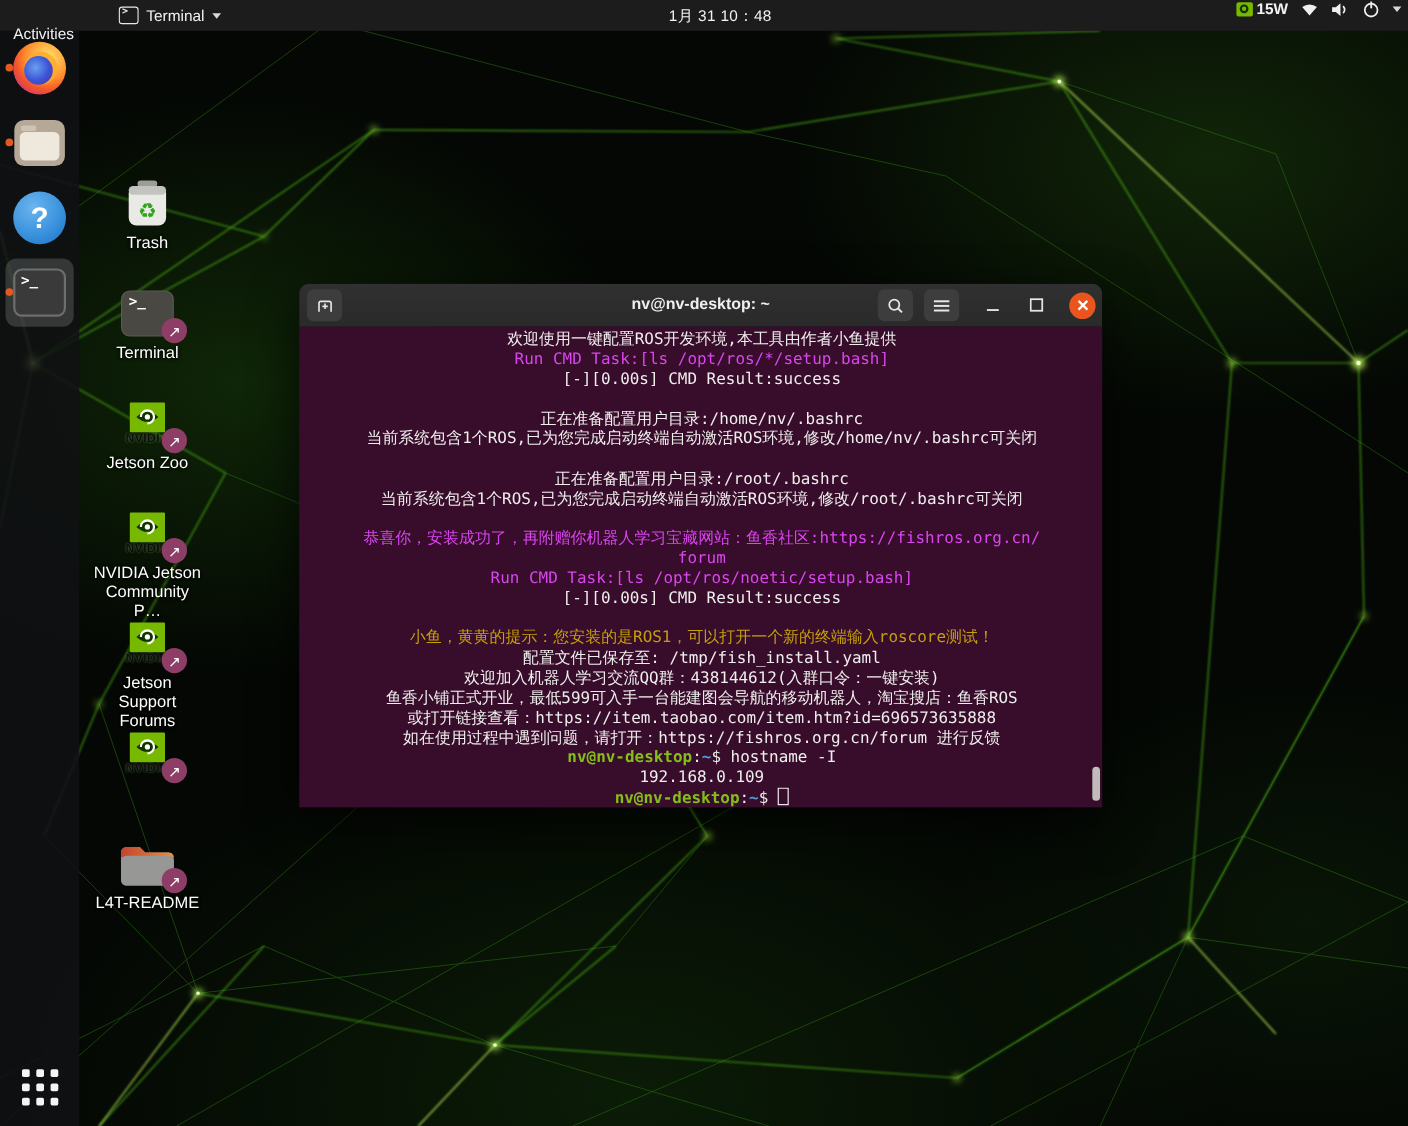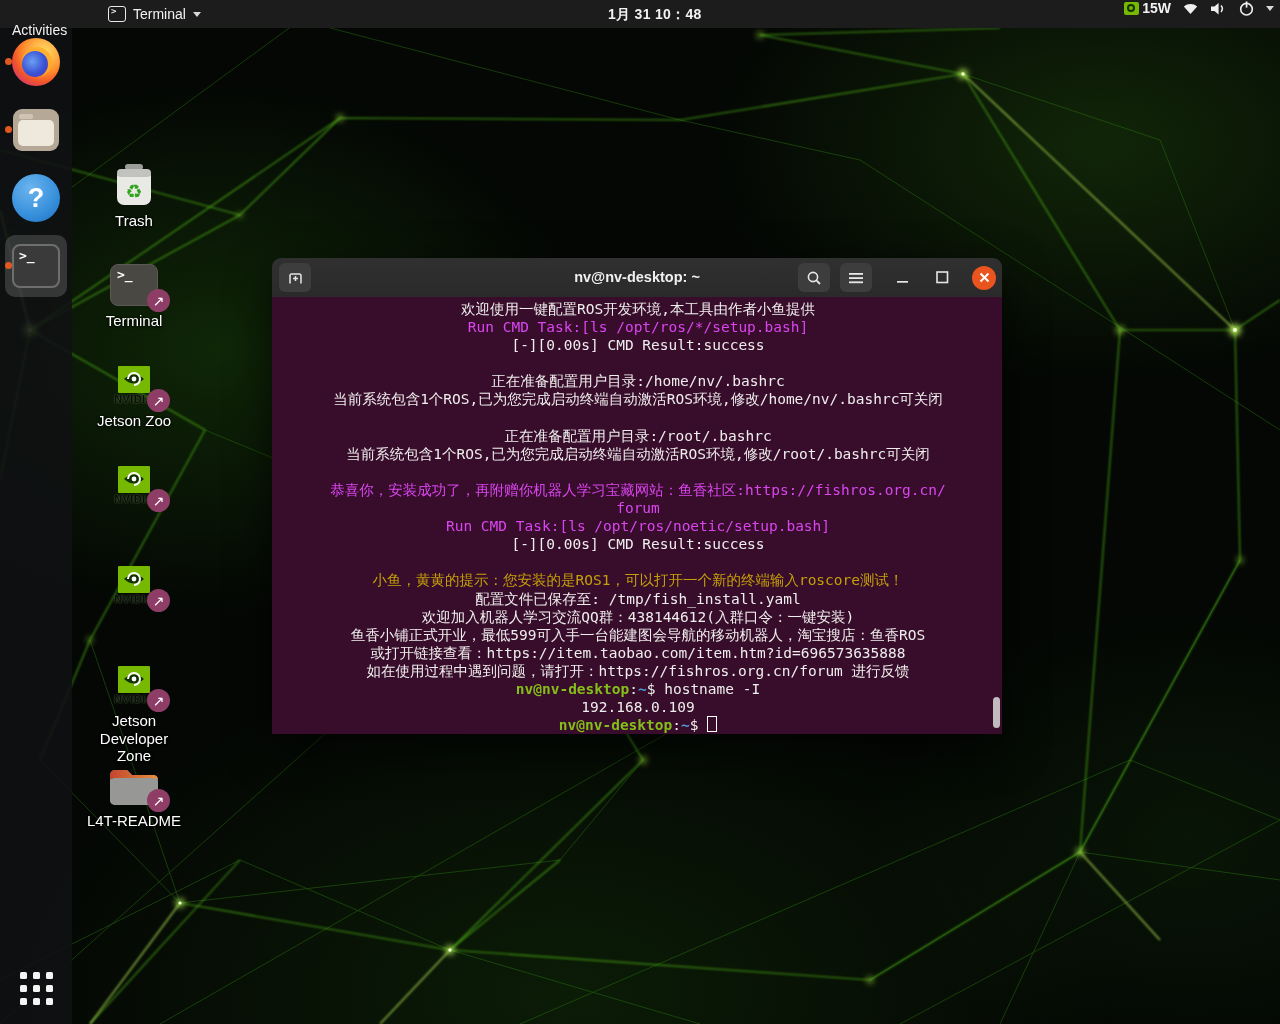--- a/index.html
+++ b/index.html
@@ -15,21 +15,21 @@
 
   
   .topbar{position:absolute;left:0;top:0;width:1280px;height:28px;background:#1c1c1c;
     color:#f2f2f2;font-size:14px;z-index:60;}
   .tb-activities{position:absolute;left:0;top:16px;height:28px;line-height:28px;padding:0 12px;cursor:default;}
   .tb-appmenu{position:absolute;left:100px;top:0;height:28px;display:flex;align-items:center;gap:7px;padding:0 8px;}
   .tb-appicon{width:16px;height:14px;border:1.4px solid #e8e8e8;border-radius:3px;position:relative;}
   .tb-appicon::after{content:">";position:absolute;left:2px;top:-1px;font-size:9px;font-weight:bold;color:#e8e8e8;
     font-family:"DejaVu Sans Mono",monospace;}
   .caret{width:0;height:0;border-left:4px solid transparent;border-right:4px solid transparent;border-top:5px solid #d8d8d8;display:inline-block;}
-  .tb-clock{position:absolute;left:608px;top:0;height:28px;line-height:28px;font-weight:bold;letter-spacing:.3px;}
+  .tb-clock{position:absolute;left:608px;top:0;height:28px;line-height:28px;font-weight:normal;letter-spacing:.3px;}
   .tb-right{position:absolute;right:6px;top:0;height:16px;display:flex;align-items:center;gap:11px;}
   .nv-power{display:flex;align-items:center;gap:3px;font-weight:bold;}
   .nv-chip{width:15px;height:13px;background:#76b900;border-radius:2px;position:relative;}
   .nv-chip::after{content:"";position:absolute;left:3px;top:2.5px;width:8px;height:8px;border:2px solid #133200;border-radius:50%;box-sizing:border-box;}
 
   
   .dock{position:absolute;left:0;top:28px;width:72px;height:996px;background:rgba(16,17,19,.88);z-index:55;}
   .dock-item{position:relative;width:72px;height:68px;display:flex;align-items:center;justify-content:center;}
   .dock-item .run-dot{position:absolute;left:5px;top:50%;margin-top:-4px;width:7px;height:7px;border-radius:50%;background:#e1591f;}
   .dock-item .active-tile{position:absolute;left:5px;top:3px;width:62px;height:62px;border-radius:10px;background:rgba(255,255,255,.16);}
@@ -268,51 +268,52 @@
               <svg width="26" height="22" viewBox="0 0 26 22">
     <path d="M3 11 Q13 2 23 11 Q13 20 3 11 Z" fill="#103300"></path>
     <path d="M7 11 a6 6 0 1 1 6 6" stroke="#fff" stroke-width="2" fill="none"></path>
     <circle cx="13" cy="11" r="2.4" fill="#fff"></circle>
   </svg>
             </div>
   <div class="nv-word">NVIDIA</div>
 </div>
           <span class="link-badge">↗</span>
         </div>
+    <div class="desk-label">NVIDIA Jetson Community P…</div>
       </div>
       <div class="desk-icon" style="top: 533px;">
         <div class="icon-wrap">
           <div class="nv-logo">
   <div class="nv-sq">
               <svg width="26" height="22" viewBox="0 0 26 22">
     <path d="M3 11 Q13 2 23 11 Q13 20 3 11 Z" fill="#103300"></path>
     <path d="M7 11 a6 6 0 1 1 6 6" stroke="#fff" stroke-width="2" fill="none"></path>
     <circle cx="13" cy="11" r="2.4" fill="#fff"></circle>
   </svg>
             </div>
   <div class="nv-word">NVIDIA</div>
 </div>
           <span class="link-badge">↗</span>
         </div>
+    <div class="desk-label">Jetson Support Forums</div>
       </div>
       <div class="desk-icon" style="top: 633px;">
         <div class="icon-wrap">
           <div class="nv-logo">
   <div class="nv-sq">
               <svg width="26" height="22" viewBox="0 0 26 22">
     <path d="M3 11 Q13 2 23 11 Q13 20 3 11 Z" fill="#103300"></path>
     <path d="M7 11 a6 6 0 1 1 6 6" stroke="#fff" stroke-width="2" fill="none"></path>
     <circle cx="13" cy="11" r="2.4" fill="#fff"></circle>
   </svg>
             </div>
   <div class="nv-word">NVIDIA</div>
 </div>
           <span class="link-badge">↗</span>
         </div>
-    <div class="desk-label">Jetson Developer Zone</div>
       </div>
       <div class="desk-icon" style="top: 733px;">
         <div class="icon-wrap">
           <svg width="52" height="44" viewBox="0 0 52 44" style="position:relative;z-index:1">
     <defs>
               <linearGradient id="fa0" x1="0" x2="1">
                 <stop offset="0" stop-color="#c2452f"></stop>
                 <stop offset="1" stop-color="#e8903f"></stop>
               </linearGradient>
             </defs>

